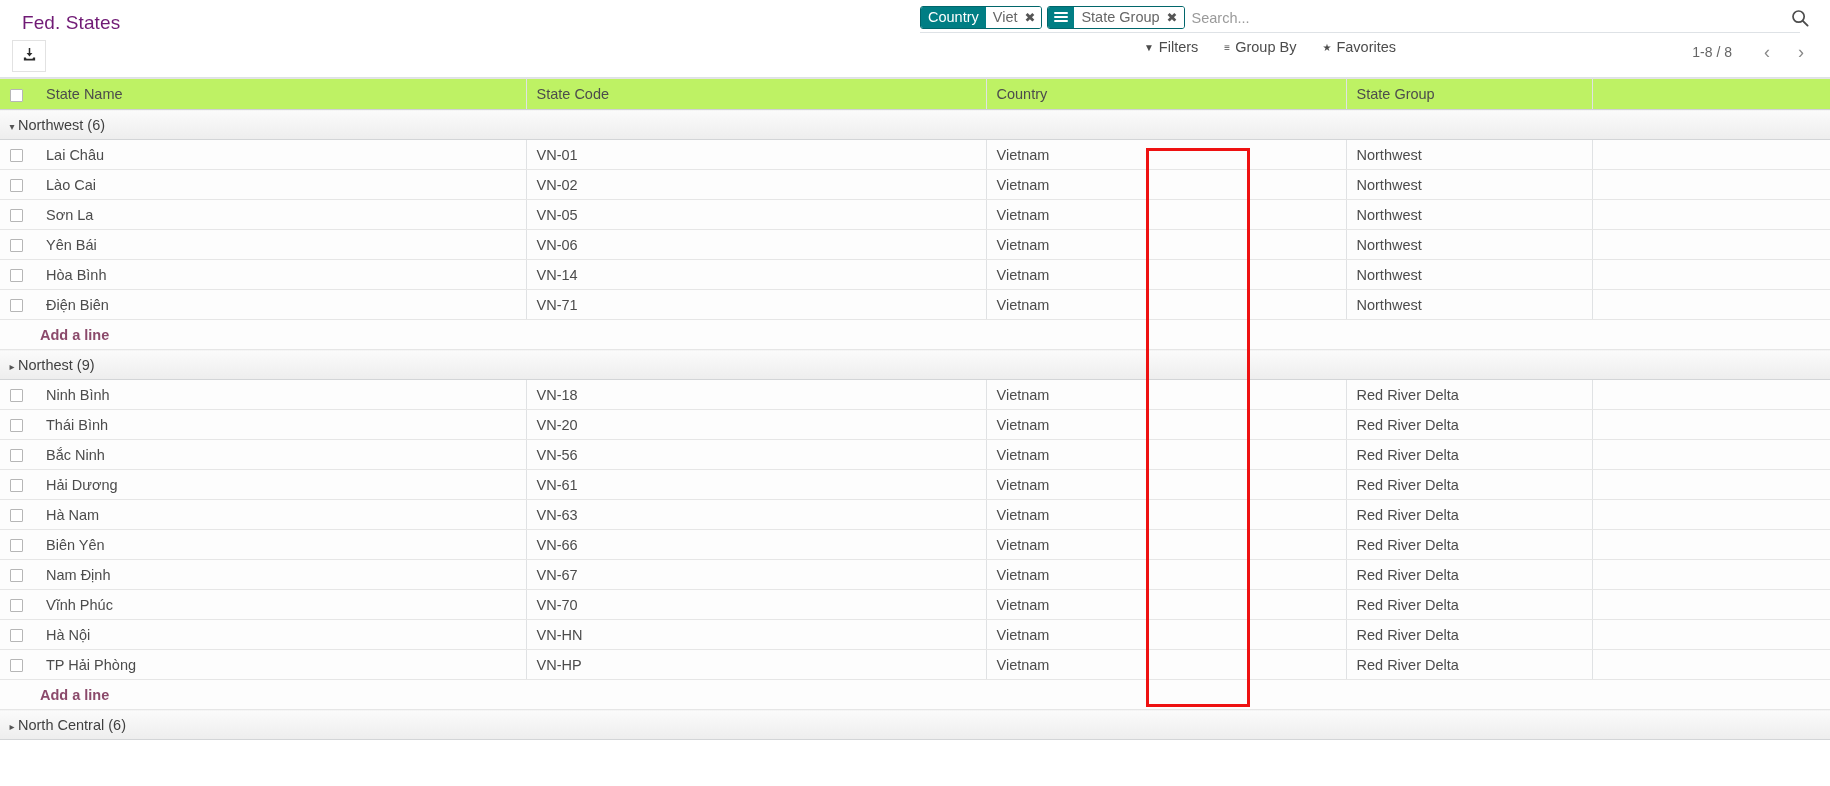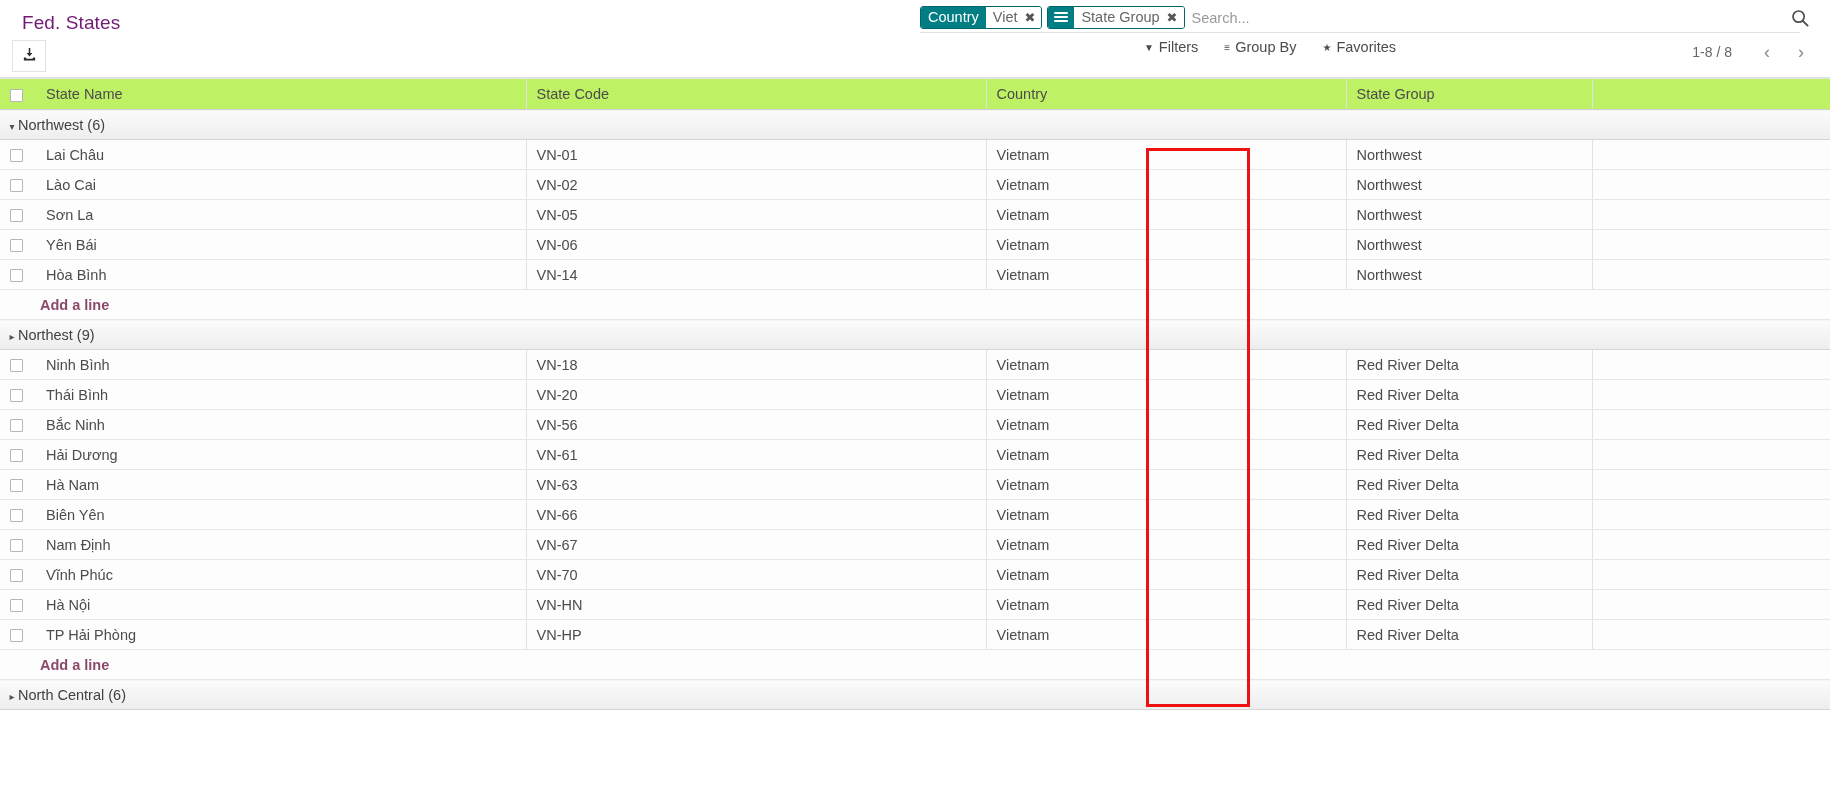--- a/index.html
+++ b/index.html
@@ -374,20 +374,28 @@
             <td></td>
           </tr>
           <tr class="data-row">
             <td><span class="cbx"></span></td>
             <td class="cell-border">Hòa Bình</td>
             <td class="cell-border">VN-14</td>
             <td class="cell-border">Vietnam</td>
             <td class="cell-border">Northwest</td>
             <td></td>
           </tr>
+          <tr class="data-row">
+            <td><span class="cbx"></span></td>
+            <td class="cell-border">Điện Biên</td>
+            <td class="cell-border">VN-71</td>
+            <td class="cell-border">Vietnam</td>
+            <td class="cell-border">Northwest</td>
+            <td></td>
+          </tr>
           <tr class="addline-row">
             <td colspan="6"><span class="addline">Add a line</span></td>
           </tr>
           <tr class="group-row">
             <td colspan="6"><span class="grp-caret">▸</span><span>Northest (9)</span></td>
           </tr>
           <tr class="data-row">
             <td><span class="cbx"></span></td>
             <td class="cell-border">Ninh Bình</td>
             <td class="cell-border">VN-18</td>

